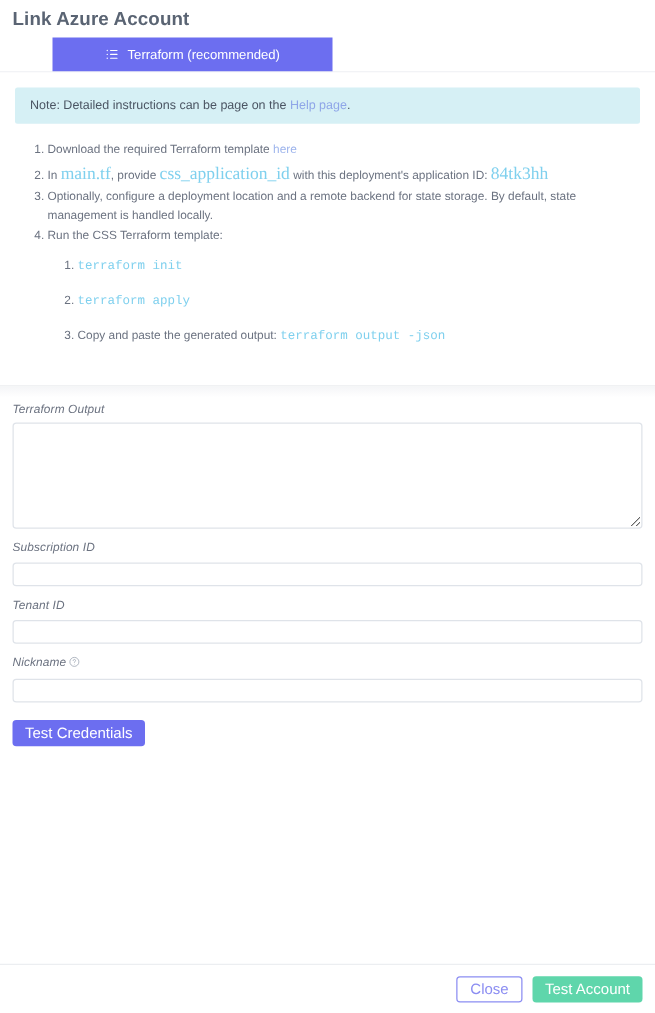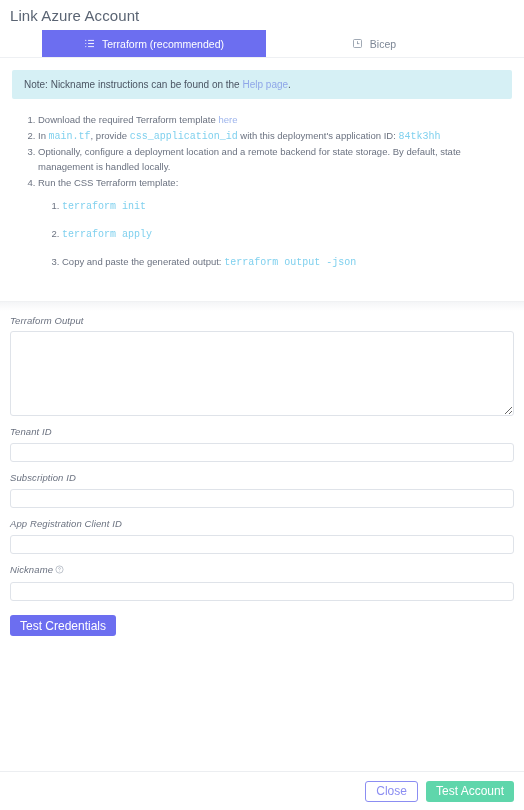--- a/index.html
+++ b/index.html
@@ -17,21 +17,21 @@
     width: 524px;
     height: 810px;
     overflow: hidden;
     background: #ffffff;
   }
 
   
   .modal-title {
     font-size: 15px;
     color: #5a6473;
-    font-weight: 400;
+    font-weight: 700;
     padding: 7px 26px 0 10px;
     letter-spacing: .1px;
   }
 
   
   .tabs-bar {
     display: flex;
     align-items: stretch;
     height: 28px;
     margin-top: 6px;
@@ -87,23 +87,23 @@
   ol.substeps {
     margin: 9px 0 0 0;
     padding-left: 24px;
     font-size: 9.5px;
     color: #6b7280;
     line-height: 1.5;
   }
   ol.substeps > li { margin-bottom: 13px; }
   .link { color: #9db4ec; text-decoration: none; }
   code, .code {
-    font-family: Liberation Mono, monospace;
+    font-family: Liberation Serif, serif;
     color: #7fd0ee;
-    font-size: 10px;
+    font-size: 14px;
   }
   .code-lg {
     font-family: "Liberation Mono", "DejaVu Sans Mono", monospace;
     color: #7fd0ee;
     font-size: 10px;
   }
 
   
   .band {
     height: 10px;
@@ -237,36 +237,26 @@
           <line x1="6.5" y1="3.5" x2="14" y2="3.5"></line>
           <line x1="6.5" y1="8" x2="14" y2="8"></line>
           <line x1="6.5" y1="12.5" x2="14" y2="12.5"></line>
           <circle cx="2.6" cy="3.5" r="0.8" fill="#ffffff" stroke="none"></circle>
           <circle cx="2.6" cy="8" r="0.8" fill="#ffffff" stroke="none"></circle>
           <circle cx="2.6" cy="12.5" r="0.8" fill="#ffffff" stroke="none"></circle>
         </svg>
       </span>
       <span>Terraform (recommended)</span>
     </div>
-    <div class="tab tab-bicep">
-      <span class="ticon">
-        <svg width="11" height="11" viewBox="0 0 16 16" fill="none" stroke="#8c96a4" stroke-width="1.2">
-          <rect x="2.2" y="2.2" width="11.6" height="11.6" rx="1.4"></rect>
-          <line x1="8" y1="5.2" x2="8" y2="8.2" stroke-linecap="round"></line>
-          <line x1="8" y1="8.2" x2="10.2" y2="8.2" stroke-linecap="round"></line>
-        </svg>
-      </span>
-      <span>Bicep</span>
-    </div>
   </div>
 
   <div class="instructions">
 
     <div class="note-banner">
-      <span>Note: Nickname instructions can be found on the </span><a class="link" href="#">Help page</a><span>.</span>
+      <span>Note: Detailed instructions can be page on the </span><a class="link" href="#">Help page</a><span>.</span>
     </div>
 
     <ol class="steps">
       <li>
         <span>Download the required Terraform template </span><a class="link" href="#">here</a>
       </li>
       <li>
         <span>In </span><code>main.tf</code><span>, provide </span><code>css_application_id</code><span> with this deployment's application ID: </span><code>84tk3hh</code>
       </li>
       <li>
@@ -292,33 +282,29 @@
   <div class="band"></div>
 
   <div class="form">
 
     <div class="field">
       <label class="field-label">Terraform Output</label>
       <textarea class="textarea" placeholder="" style=""></textarea>
     </div>
 
     <div class="field">
+      <label class="field-label">Subscription ID</label>
+      <input class="input" type="text" placeholder="" style="">
+    </div>
+
+    <div class="field">
       <label class="field-label">Tenant ID</label>
       <input class="input" type="text" placeholder="" style="">
     </div>
 
-    <div class="field">
-      <label class="field-label">Subscription ID</label>
-      <input class="input" type="text" placeholder="" style="">
-    </div>
-
-    <div class="field">
-      <label class="field-label">App Registration Client ID</label>
-      <input class="input" type="text" placeholder="" style="">
-    </div>
 
 
     <div class="field">
       <label class="field-label"><span>Nickname</span><span class="help-icon"><svg width="9" height="9" viewBox="0 0 16 16" fill="none" stroke="#9aa3b0" stroke-width="1.1">
               <circle cx="8" cy="8" r="6.4"></circle>
               <path d="M6.3 6.2c0-1 .8-1.7 1.7-1.7s1.7.7 1.7 1.6c0 1.3-1.7 1.3-1.7 2.6" stroke-linecap="round"></path>
               <circle cx="8" cy="11.3" r="0.55" fill="#9aa3b0" stroke="none"></circle>
             </svg></span></label>
       <input class="input" type="text" placeholder="" style="">
     </div>

